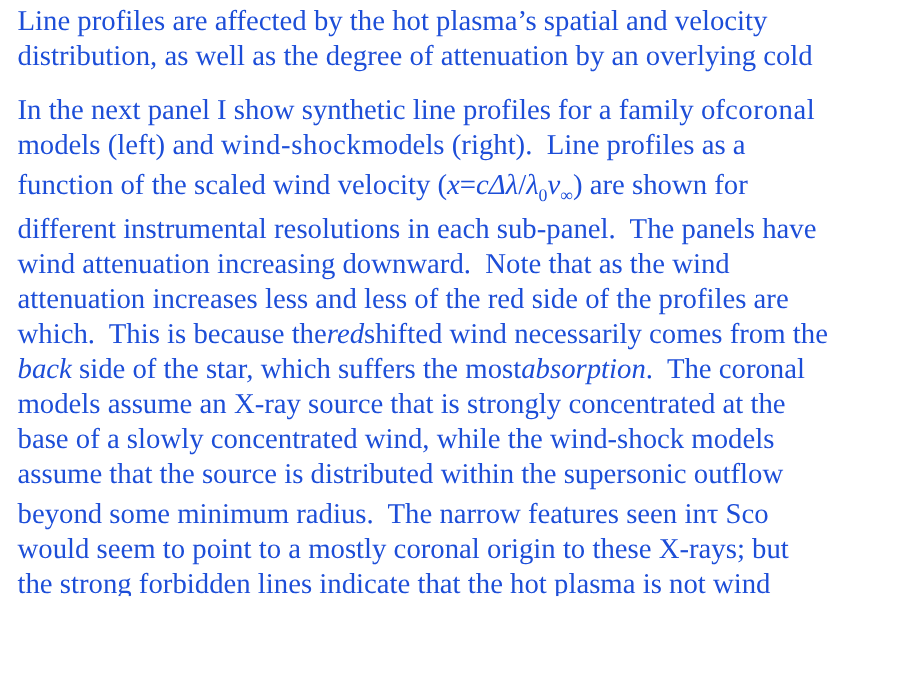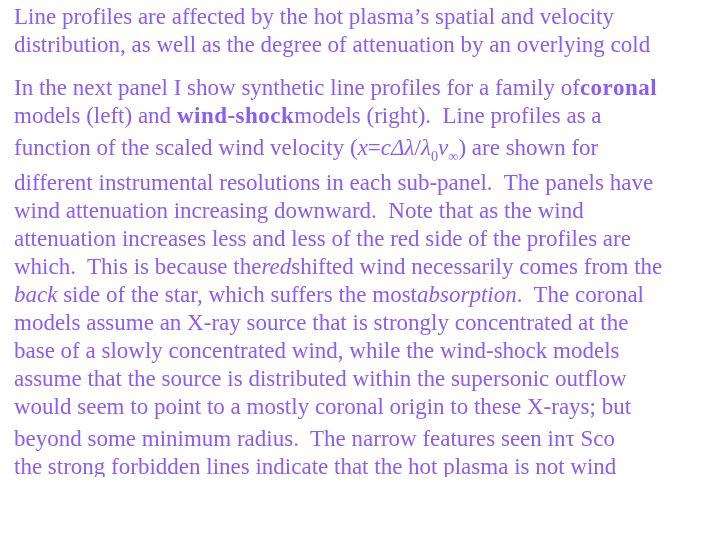--- a/index.html
+++ b/index.html
@@ -6,21 +6,21 @@
     margin: 0;
     padding: 0;
     background: #ffffff;
   }
   .page {
     position: relative;
     width: 719px;
     height: 477px;
     box-sizing: border-box;
     background: #ffffff;
-    color: #8b5cf6;
+    color: #1d4ed8;
     padding: 3px 6px 0 14px;
     overflow: hidden;
     font-family: "Liberation Serif", "DejaVu Serif", serif;
     font-size: 23px;
     line-height: 28px;
   }
   .paragraph {
     margin: 0 0 15px 0;
   }
   .line {
@@ -30,21 +30,21 @@
   .line.formula-line {
     height: auto;
     padding-top: 4px;
     padding-bottom: 7px;
   }
   .line.extra-space {
     height: auto;
     padding-top: 4px;
   }
   .seg        { font-style: normal; font-weight: normal; }
-  .seg-bold   { font-weight: bold; letter-spacing: 0.5px; }
+  .seg-bold   { font-weight: normal; letter-spacing: 0.5px; }
   .seg-italic { font-style: italic; }
   .seg-symbol { font-style: normal; }
   .seg-sub {
     vertical-align: sub;
     font-size: 0.62em;
     line-height: 0;
   }
 </style>
 </head>
 <body>
@@ -59,18 +59,18 @@
       <div class="line"><span class="seg">models (left) and </span><span class="seg-bold">wind-shock</span><span class="seg">models (right).  Line profiles as a</span></div>
       <div class="line formula-line"><span class="seg">function of the scaled wind velocity (</span><span class="seg-italic">x</span><span class="seg">=</span><span class="seg-italic">c</span><span class="seg-italic">Δλ</span><span class="seg">/</span><span class="seg-italic">λ</span><span class="seg-sub">0</span><span class="seg-italic">v</span><span class="seg-sub">∞</span><span class="seg">) are shown for</span></div>
       <div class="line"><span class="seg">different instrumental resolutions in each sub-panel.  The panels have</span></div>
       <div class="line"><span class="seg">wind attenuation increasing downward.  Note that as the wind</span></div>
       <div class="line"><span class="seg">attenuation increases less and less of the red side of the profiles are</span></div>
       <div class="line"><span class="seg">which.  This is because the</span><span class="seg-italic">red</span><span class="seg">shifted wind necessarily comes from the</span></div>
       <div class="line"><span class="seg-italic">back</span><span class="seg"> side of the star, which suffers the most</span><span class="seg-italic">absorption</span><span class="seg">.  The coronal</span></div>
       <div class="line"><span class="seg">models assume an X-ray source that is strongly concentrated at the</span></div>
       <div class="line"><span class="seg">base of a slowly concentrated wind, while the wind-shock models</span></div>
       <div class="line"><span class="seg">assume that the source is distributed within the supersonic outflow</span></div>
+      <div class="line extra-space"><span class="seg">beyond some minimum radius.  The narrow features seen in</span><span class="seg-symbol">τ</span><span class="seg"> Sco</span></div>
       <div class="line"><span class="seg">would seem to point to a mostly coronal origin to these X-rays; but</span></div>
-      <div class="line extra-space"><span class="seg">beyond some minimum radius.  The narrow features seen in</span><span class="seg-symbol">τ</span><span class="seg"> Sco</span></div>
       <div class="line"><span class="seg">the strong forbidden lines indicate that the hot plasma is not wind</span></div>
       <div class="line"><span class="seg">close to the surface of the star.</span></div>
     </div>
   </div>
 
 </body></html>

